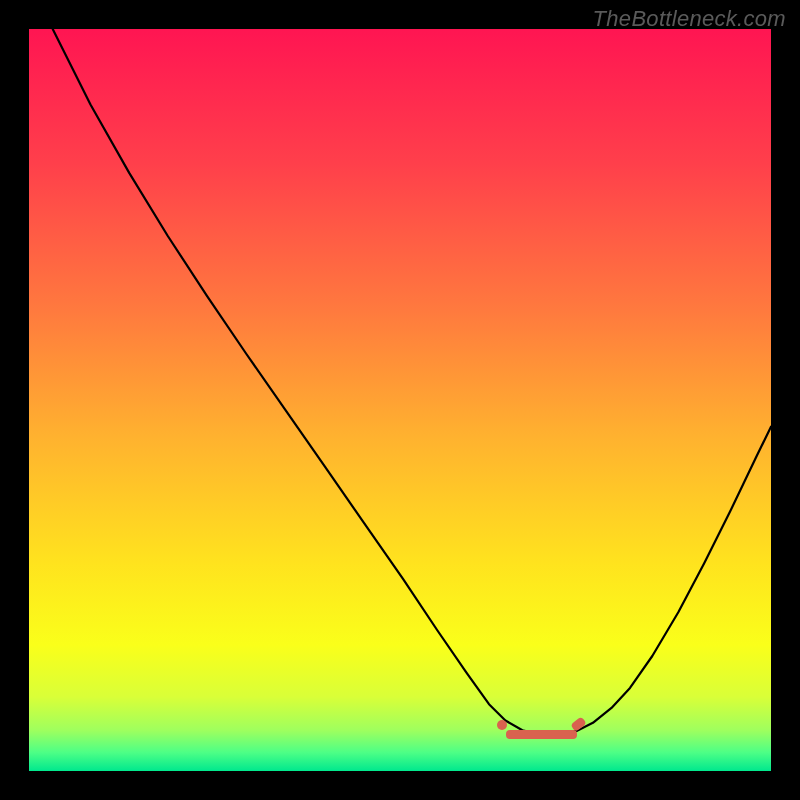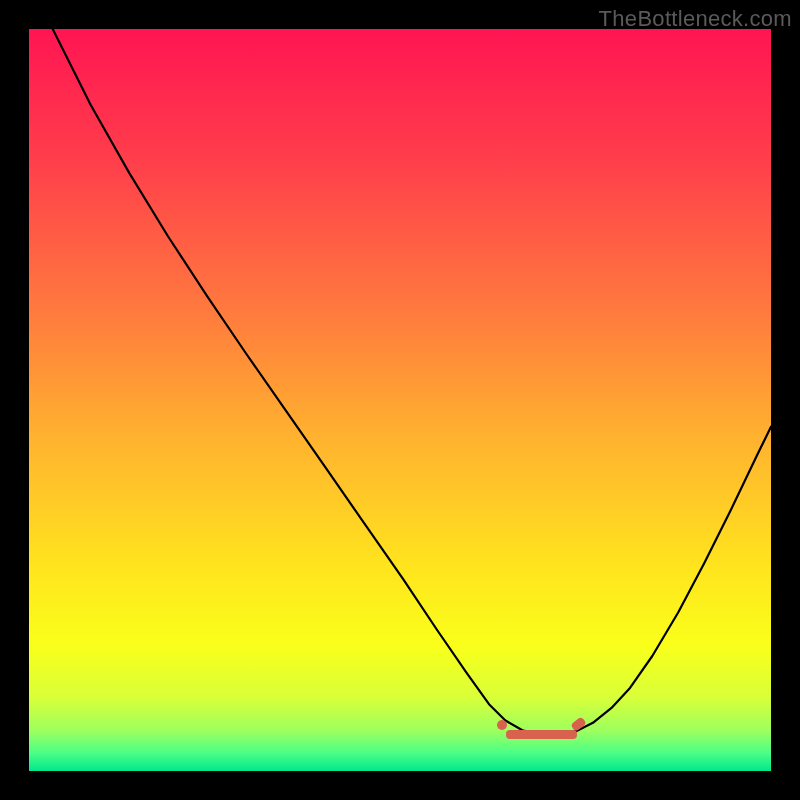--- a/index.html
+++ b/index.html
@@ -1,17 +1,17 @@
 <!DOCTYPE html>
 <html><head>
 <meta charset="utf-8">
 <style>
   * { margin: 0; padding: 0; box-sizing: border-box; }
   body { width: 800px; height: 800px; background: #000; position: relative; font-family: Arial, sans-serif; }
-  .watermark { position: absolute; top: 6px; right: 8px; color: #5a5a5a; font-size: 22px; font-weight: 500; letter-spacing: 0.3px; z-index: 10; }
+  .watermark { position: absolute; top: 6px; right: 14px; color: #5a5a5a; font-size: 22px; font-weight: 500; letter-spacing: 0.3px; z-index: 10; font-style: italic; }
   .plot-area { position: absolute; left: 29px; top: 29px; width: 742px; height: 742px; }
   .gradient-bg { position: absolute; left: 0; top: 0; width: 742px; height: 742px; }
   .curve-svg { position: absolute; left: 0; top: 0; width: 742px; height: 742px; }
   .marker-line { position: absolute; height: 9px; background: #d9624f; border-radius: 4px; }
   .marker-dot { position: absolute; width: 10px; height: 10px; background: #d9624f; border-radius: 50%; }
 </style>
 </head>
 <body>
 
 <div class="watermark">TheBottleneck.com</div>

